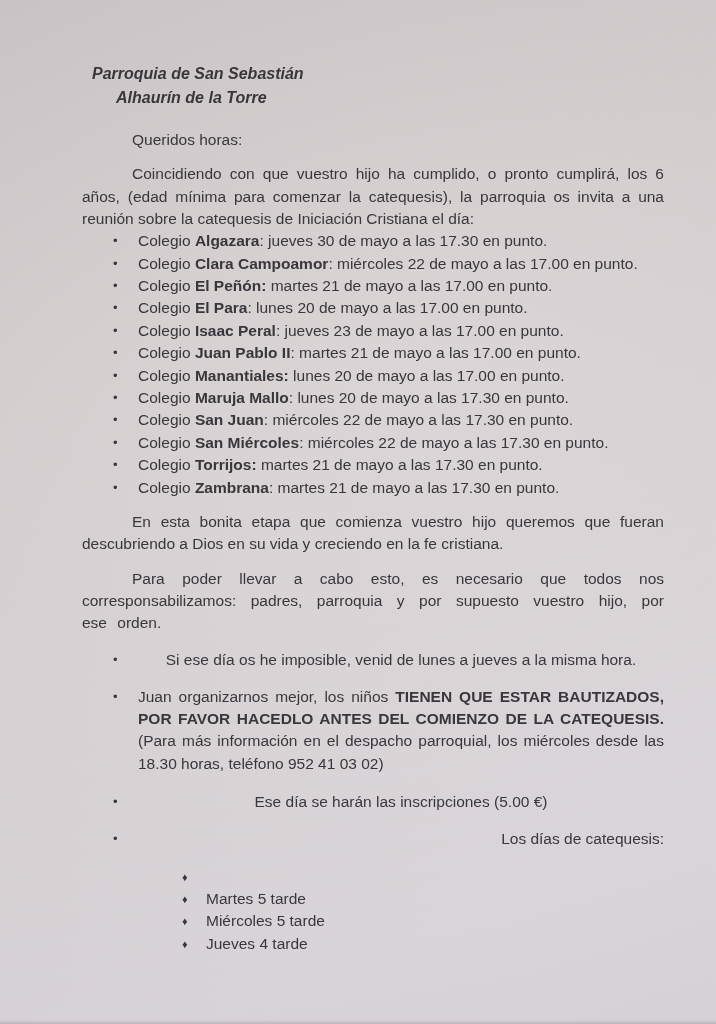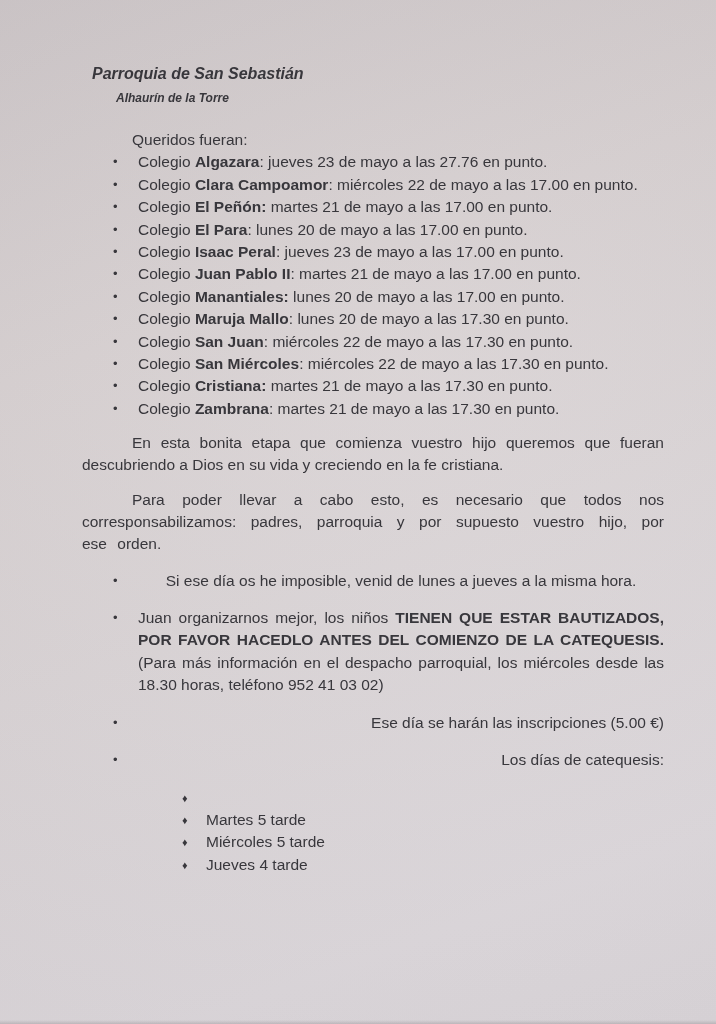--- a/index.html
+++ b/index.html
@@ -30,21 +30,21 @@
     line-height:22.3px;
     margin-left:16px;
   }
   .hdr1{
     font-weight:bold;font-style:italic;
     font-size:16px;line-height:24px;
     padding-left:10px;
   }
   .hdr2{
     font-weight:bold;font-style:italic;
-    font-size:12px;line-height:24px;
+    font-size:16px;line-height:24px;
     padding-left:34px;
   }
   .salutation{
     margin-top:19px;
     text-indent:50px;
   }
   p.body{
     margin:12px 0 0 0;
     text-align:justify;
     text-indent:50px;
@@ -82,27 +82,28 @@
 </style>
 </head>
 <body>
 
 <div class="photo">
   <div class="sheet">
 
     <div class="hdr1">Parroquia de San Sebastián</div>
     <div class="hdr2">Alhaurín de la Torre</div>
 
-    <div class="salutation">Queridos fueran:</div>
+    <div class="salutation">Queridos horas:</div>
 
+    <p class="body">Coincidiendo con que vuestro hijo ha cumplido, o pronto cumplirá, los 6 años, (edad mínima para comenzar la catequesis), la parroquia os invita a una reunión sobre la catequesis de Iniciación Cristiana el día:</p>
 
     <ul class="plain colegios">
       <li class="li">
           <span class="bullet">•</span>
-          <span class="txt"><span>Colegio </span><span class="b">Algazara</span><span>: jueves 23 de mayo a las 27.76 en punto.</span></span>
+          <span class="txt"><span>Colegio </span><span class="b">Algazara</span><span>: jueves 30 de mayo a las 17.30 en punto.</span></span>
         </li>
       <li class="li">
           <span class="bullet">•</span>
           <span class="txt"><span>Colegio </span><span class="b">Clara Campoamor</span><span>: miércoles 22 de mayo a las 17.00 en punto.</span></span>
         </li>
       <li class="li">
           <span class="bullet">•</span>
           <span class="txt"><span>Colegio </span><span class="b">El Peñón:</span><span> martes 21 de mayo a las 17.00 en punto.</span></span>
         </li>
       <li class="li">
@@ -128,21 +129,21 @@
       <li class="li">
           <span class="bullet">•</span>
           <span class="txt"><span>Colegio </span><span class="b">San Juan</span><span>: miércoles 22 de mayo a las 17.30 en punto.</span></span>
         </li>
       <li class="li">
           <span class="bullet">•</span>
           <span class="txt"><span>Colegio </span><span class="b">San Miércoles</span><span>: miércoles 22 de mayo a las 17.30 en punto.</span></span>
         </li>
       <li class="li">
           <span class="bullet">•</span>
-          <span class="txt"><span>Colegio </span><span class="b">Cristiana:</span><span> martes 21 de mayo a las 17.30 en punto.</span></span>
+          <span class="txt"><span>Colegio </span><span class="b">Torrijos:</span><span> martes 21 de mayo a las 17.30 en punto.</span></span>
         </li>
       <li class="li">
           <span class="bullet">•</span>
           <span class="txt"><span>Colegio </span><span class="b">Zambrana</span><span>: martes 21 de mayo a las 17.30 en punto.</span></span>
         </li>
     </ul>
 
     <p class="body">En esta bonita etapa que comienza vuestro hijo queremos que fueran descubriendo a Dios en su vida y creciendo en la fe cristiana.</p>
 
     <p class="body wide">Para poder llevar a cabo esto, es necesario que todos nos corresponsabilizamos: padres, parroquia y por supuesto vuestro hijo, por ese orden.</p>
@@ -151,21 +152,21 @@
       <li class="li note-li" style="margin-top:14px;">
         <span class="bullet">•</span>
         <span class="txt" style="text-align:center;">Si ese día os he imposible, venid de lunes a jueves a la misma hora.</span>
       </li>
       <li class="li note-li" style="margin-top:15px;">
         <span class="bullet">•</span>
         <span class="txt"><span>Juan organizarnos mejor, los niños </span><span class="b">TIENEN QUE ESTAR BAUTIZADOS, POR FAVOR HACEDLO ANTES DEL COMIENZO DE LA CATEQUESIS.</span><span> (Para más información en el despacho parroquial, los miércoles desde las 18.30 horas, teléfono 952 41 03 02)</span></span>
       </li>
       <li class="li note-li" style="margin-top:16px;">
         <span class="bullet">•</span>
-        <span class="txt" style="text-align:right;">Ese día se harán las inscripciones (5.00 €)</span>
+        <span class="txt" style="text-align:center;">Ese día se harán las inscripciones (5.00 €)</span>
       </li>
       <li class="li note-li" style="margin-top:15px;">
         <span class="bullet">•</span>
         <span class="txt" style="text-align:right;">Los días de catequesis:</span>
       </li>
     </ul>
 
     <ul class="plain sub" style="margin-top:15px;">
       <li class="li">
           <span class="diamond">♦</span>

